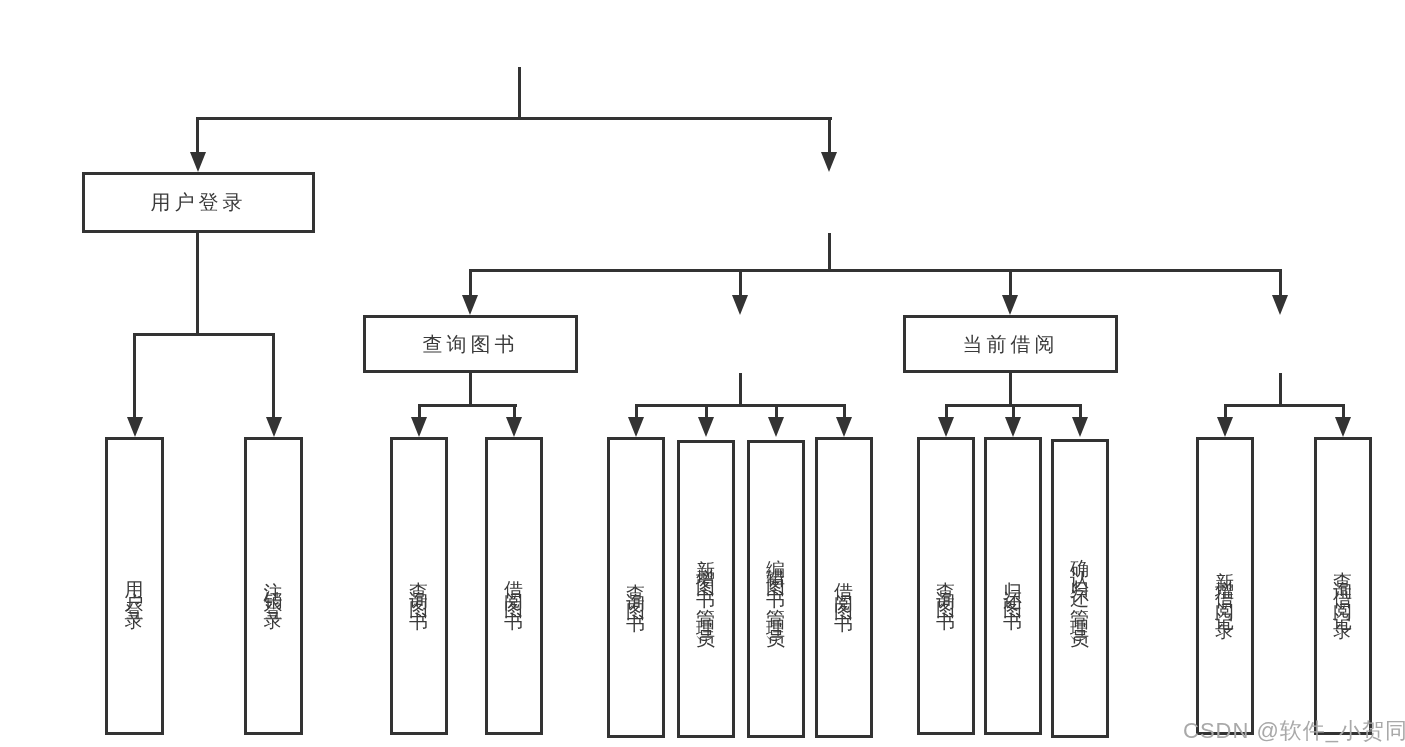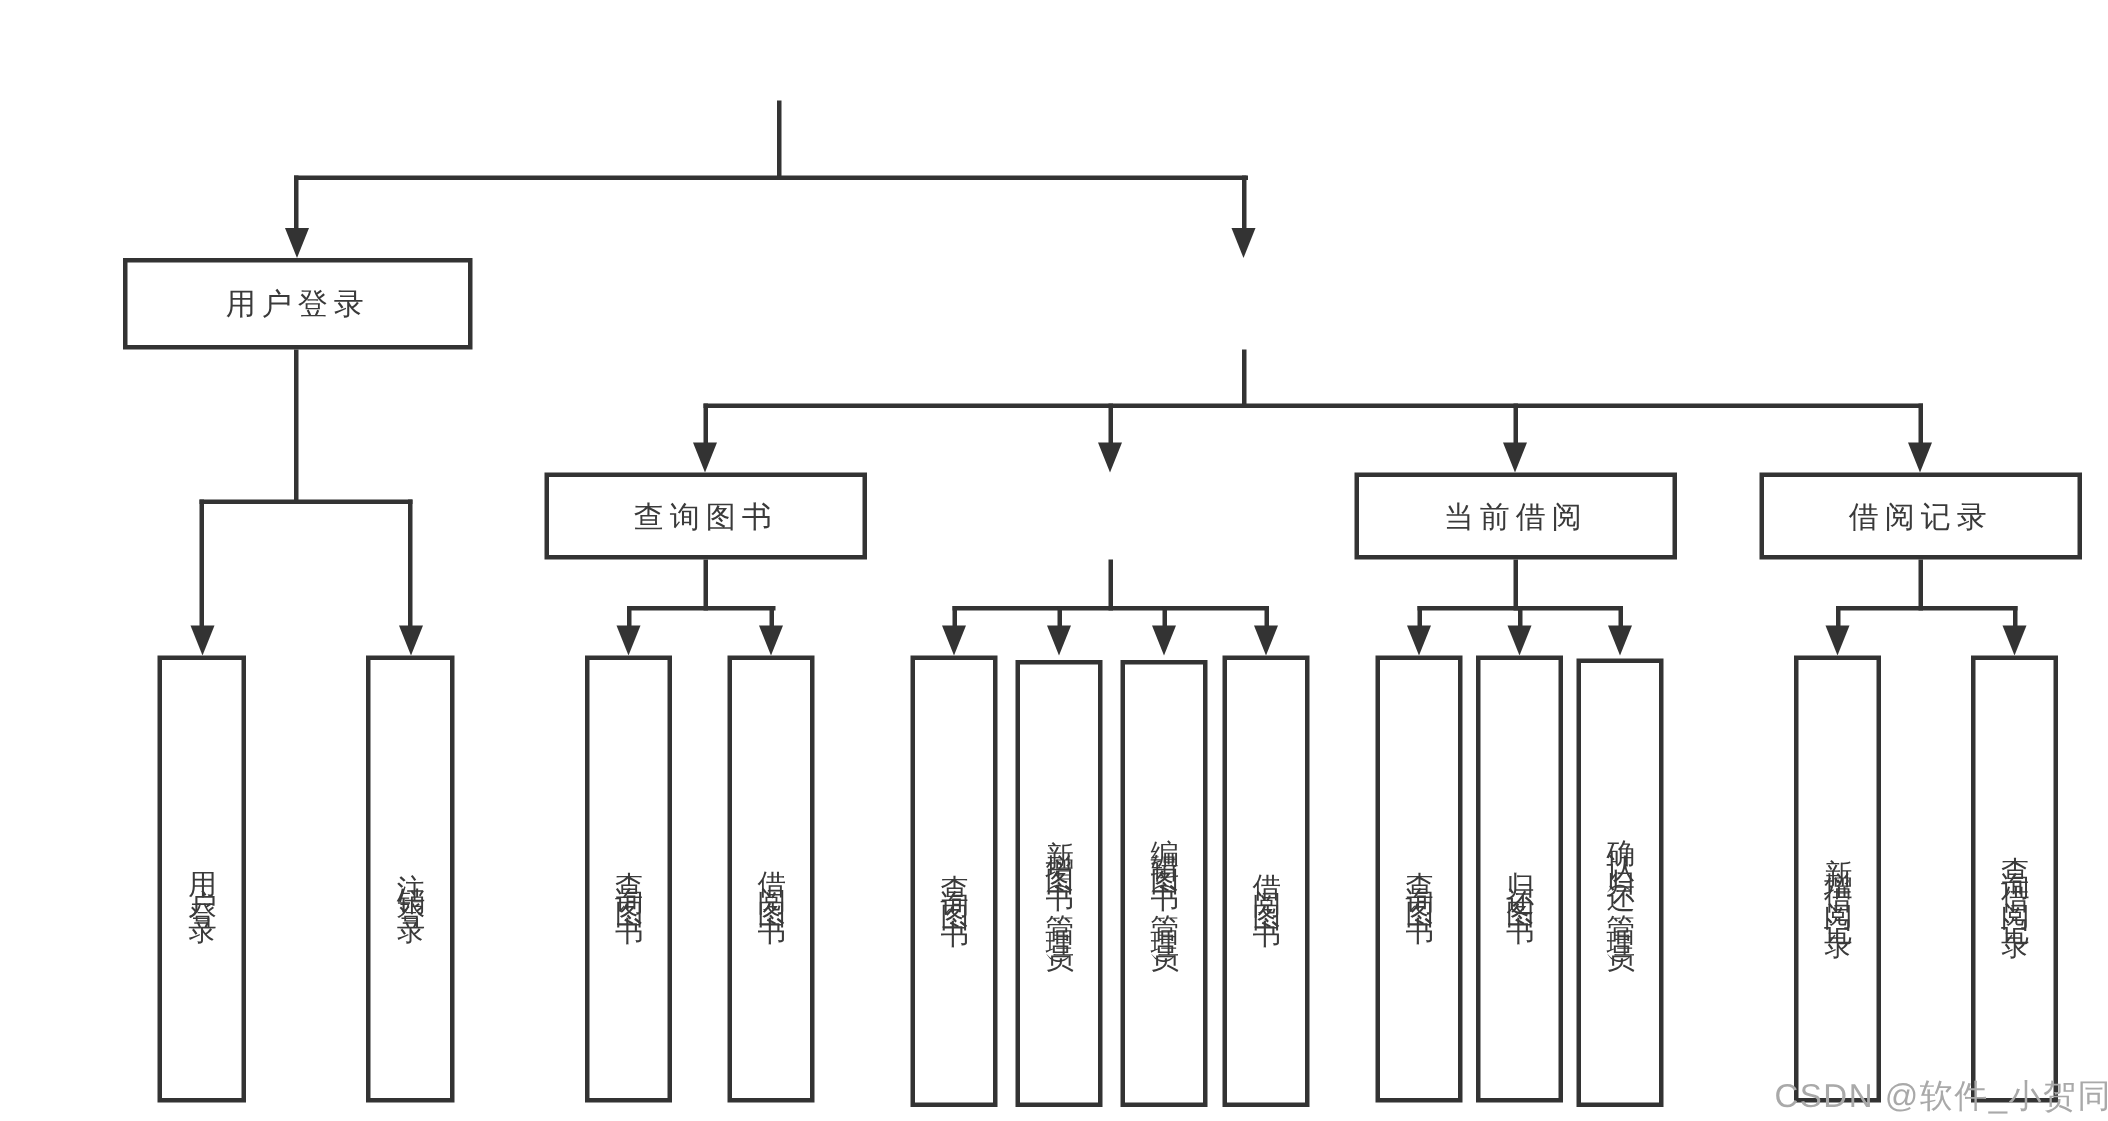--- a/index.html
+++ b/index.html
@@ -62,23 +62,20 @@
   <div class="line" style="left:1009px; top:269px; width:3px; height:29px;"></div>
   <div class="arrow" style="left:1002px; top:295px;"></div>
   <div class="line" style="left:1279px; top:269px; width:3px; height:29px;"></div>
   <div class="arrow" style="left:1272px; top:295px;"></div>
 
   <div class="box" style="left:363px; top:315px; width:215px; height:58px;">
     <span class="hlabel">查询图书</span>
   </div>
   <div class="box" style="left:903px; top:315px; width:215px; height:58px;">
     <span class="hlabel">当前借阅</span>
-  </div>
-  <div class="box" style="left:1173px; top:315px; width:215px; height:58px;">
-    <span class="hlabel">借阅记录</span>
   </div>
 
   <div class="line" style="left:469px; top:373px; width:3px; height:34px;"></div>
   <div class="line" style="left:418px; top:404px; width:99px; height:3px;"></div>
   <div class="line" style="left:418px; top:404px; width:3px; height:16px;"></div>
   <div class="arrow" style="left:411px; top:417px;"></div>
   <div class="line" style="left:513px; top:404px; width:3px; height:16px;"></div>
   <div class="arrow" style="left:506px; top:417px;"></div>
 
   <div class="line" style="left:739px; top:373px; width:3px; height:34px;"></div>

